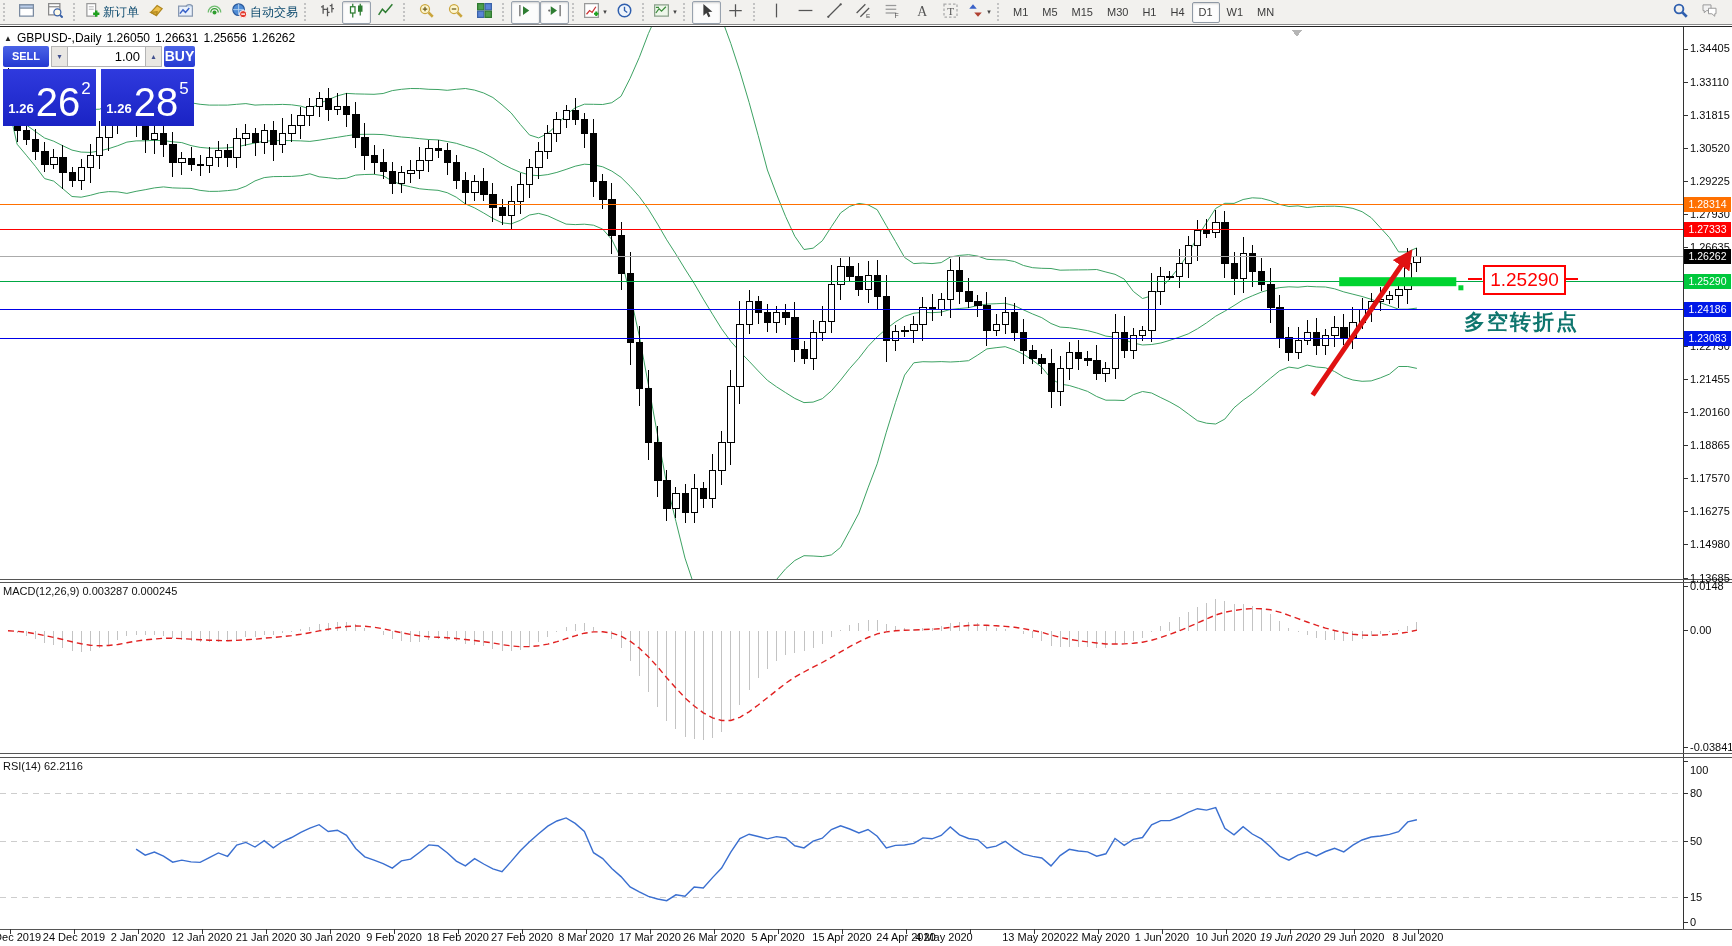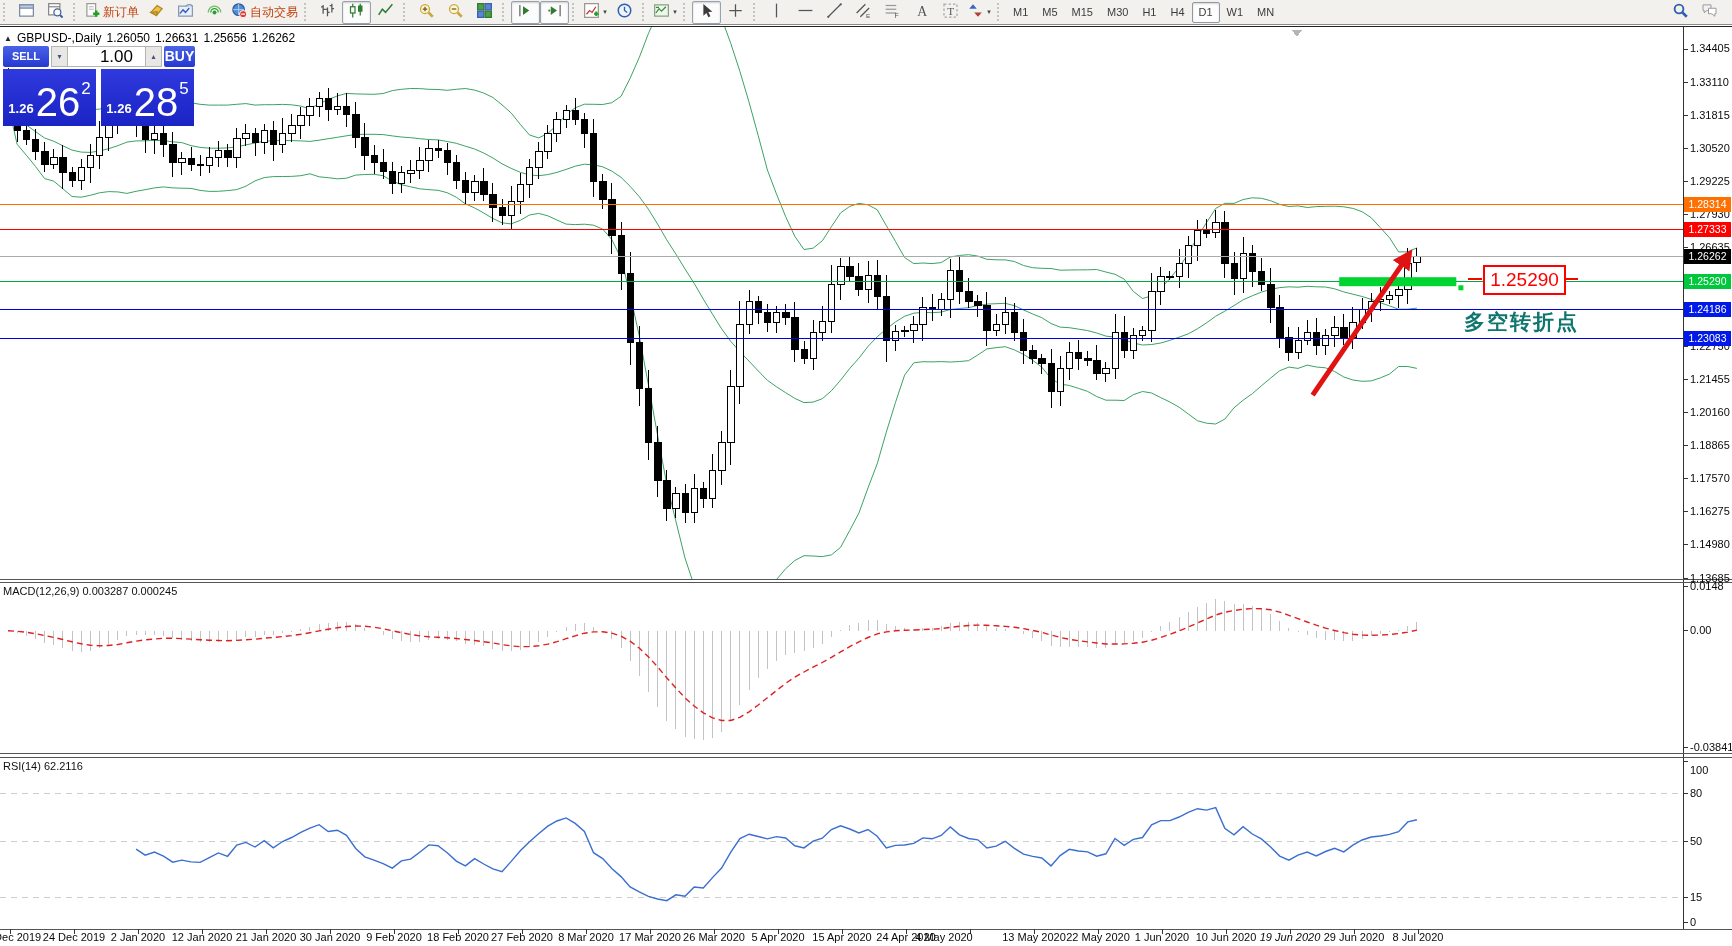--- a/index.html
+++ b/index.html
@@ -6,21 +6,21 @@
   body{width:1732px;height:946px;overflow:hidden;position:relative;background:#fff;
        font-family:"Liberation Sans",sans-serif;-webkit-font-smoothing:none}
   
   #toolbar{position:absolute;left:0;top:0;width:1732px;height:25px;background:#f2f1ee;
            border-bottom:1px solid #8a8a8a;display:flex;align-items:center;z-index:40;box-sizing:border-box}
   .grip{width:3px;height:18px;border-left:2px dotted #c3c3c3;margin:0 4px 0 3px}
   .tbtn{height:21px;min-width:23px;display:flex;align-items:center;justify-content:center;
         gap:3px;padding:0 2px;border:1px solid transparent;border-radius:2px;cursor:default}
   .tbtn.pressed{background:#fcfcfc;border-color:#98a2ae;box-shadow:inset 0 1px 2px rgba(0,0,0,.18)}
   .tbtn svg{width:15px;height:15px;stroke-width:1}
-  .tlabel{font-size:12px;color:#c2410c;white-space:nowrap}
+  .tlabel{font-size:12px;color:#0c4a6e;white-space:nowrap}
   .dd{font-size:7px;color:#444;margin-left:1px}
   .tf{font-size:11px;color:#3c3c3c;height:19px;padding:0 6px;display:flex;align-items:center;
       border:1px solid transparent;border-radius:2px}
   .tf.active{background:#fdfdfd;border-color:#8f99a5;box-shadow:inset 0 1px 2px rgba(0,0,0,.16)}
   #tbright{margin-left:auto;display:flex;align-items:center;margin-right:8px}
   
   #svgwrap{position:absolute;left:0;top:0;z-index:1}
   .hud{position:absolute;z-index:10}
   #symline{left:4px;top:31px;font-size:12px;color:#000;display:flex;align-items:center;gap:5px;white-space:nowrap}
   #symline .tri{font-size:8px;color:#222}
@@ -29,21 +29,21 @@
   #qp{left:3px;top:46px;width:192px;height:65px}
   #qp .btn{position:absolute;color:#fff;font-weight:700;text-align:center;
            background:linear-gradient(#4a63e6,#2438d2);border-radius:2px}
   #sellbtn{left:0;top:0;width:46px;height:21px;font-size:11px;line-height:21px}
   #buybtn{left:161px;top:0;width:31px;height:21px;font-size:14px;line-height:21px}
   .step{position:absolute;top:0;width:17px;height:21px;background:#e9e7e3;border:1px solid #b4b4b4;
         box-sizing:border-box;text-align:center;font-size:8px;color:#41518e;line-height:19px}
   #stepdn{left:48px}
   #stepup{left:142px}
   #lot{position:absolute;left:65px;top:0;width:77px;height:21px;border:1px solid #b4b4b4;border-left:0;
-       border-right:0;box-sizing:border-box;text-align:right;padding-right:12px;font-size:17px;
+       border-right:0;box-sizing:border-box;text-align:right;padding-right:5px;font-size:13px;
        font-family:"Liberation Sans",sans-serif;outline:none}
   .tile{position:absolute;top:23px;width:93px;height:57px;background:linear-gradient(#2f3ade,#1a23c4);
         color:#fff;display:flex;align-items:flex-end;justify-content:center;padding-bottom:7px;box-sizing:border-box}
   #selltile{left:0}
   #buytile{left:98px}
   .tile .sm{font-size:13px;font-weight:700;margin-right:2px;margin-bottom:3px}
   .tile .big{font-size:40px;line-height:0.82;font-weight:400}
   .tile .pip{font-size:17px;margin-bottom:20px;margin-left:1px}
   
   #macdlab{left:3px;top:585px;font-size:11px;color:#111}

